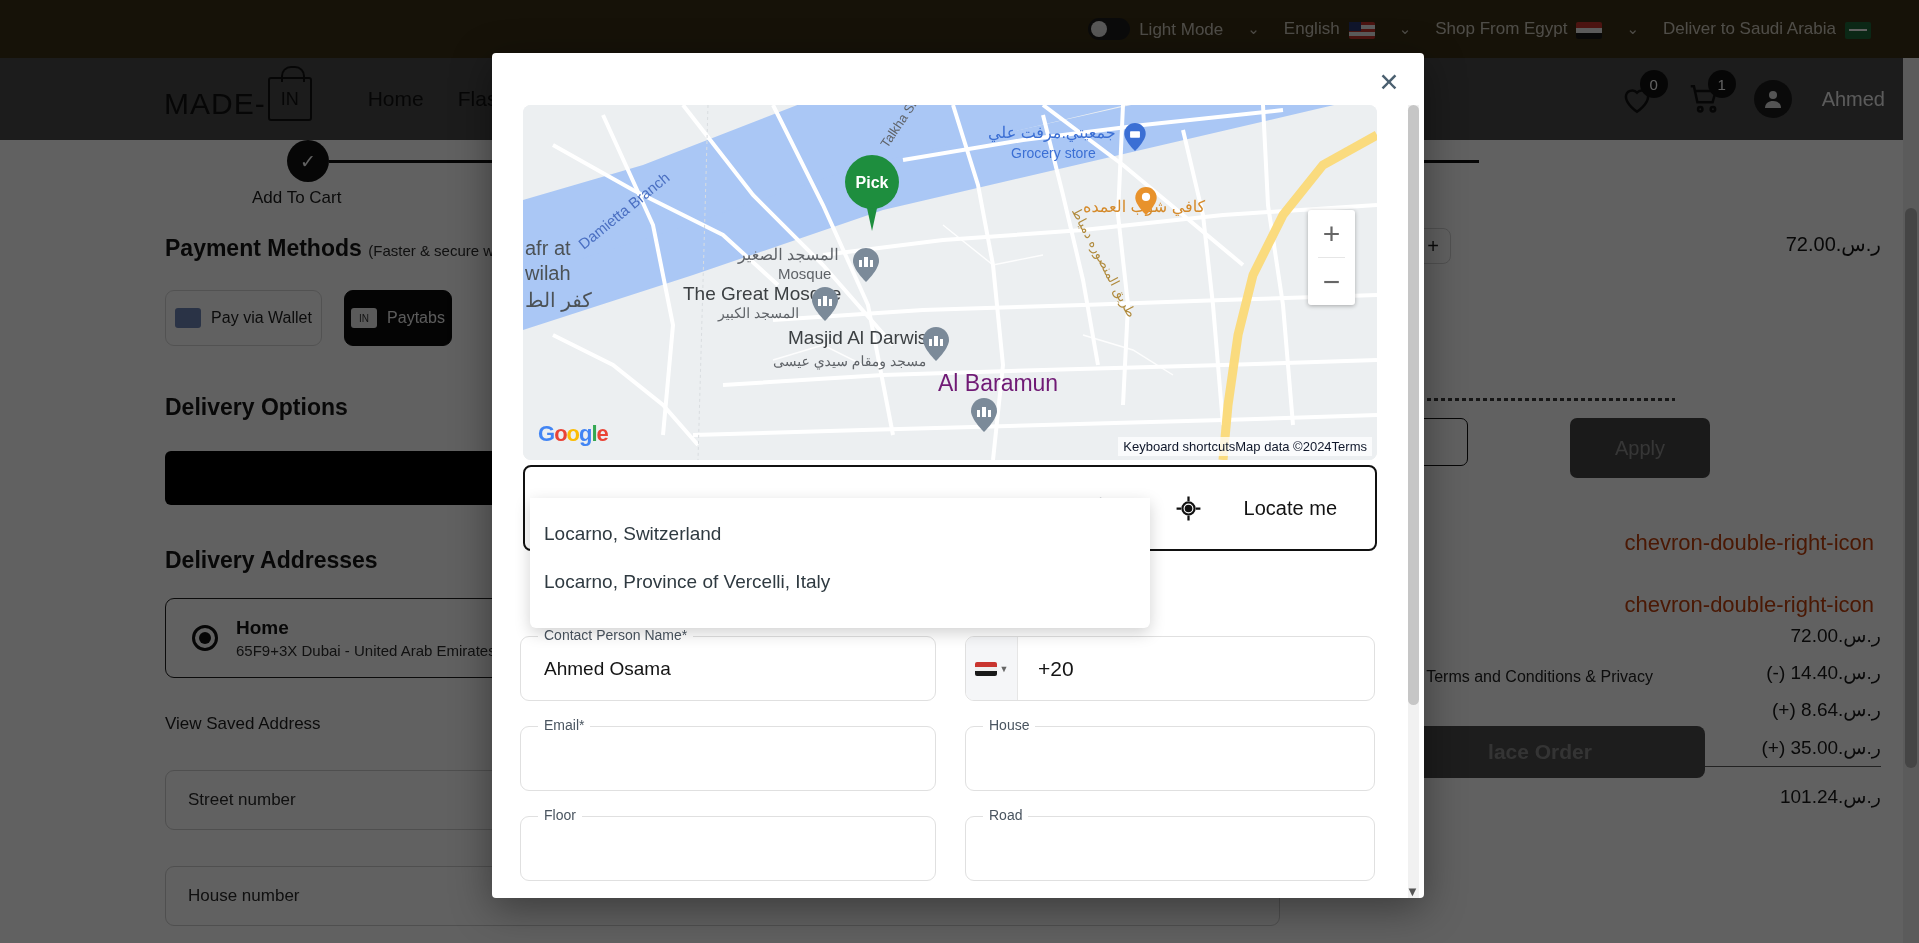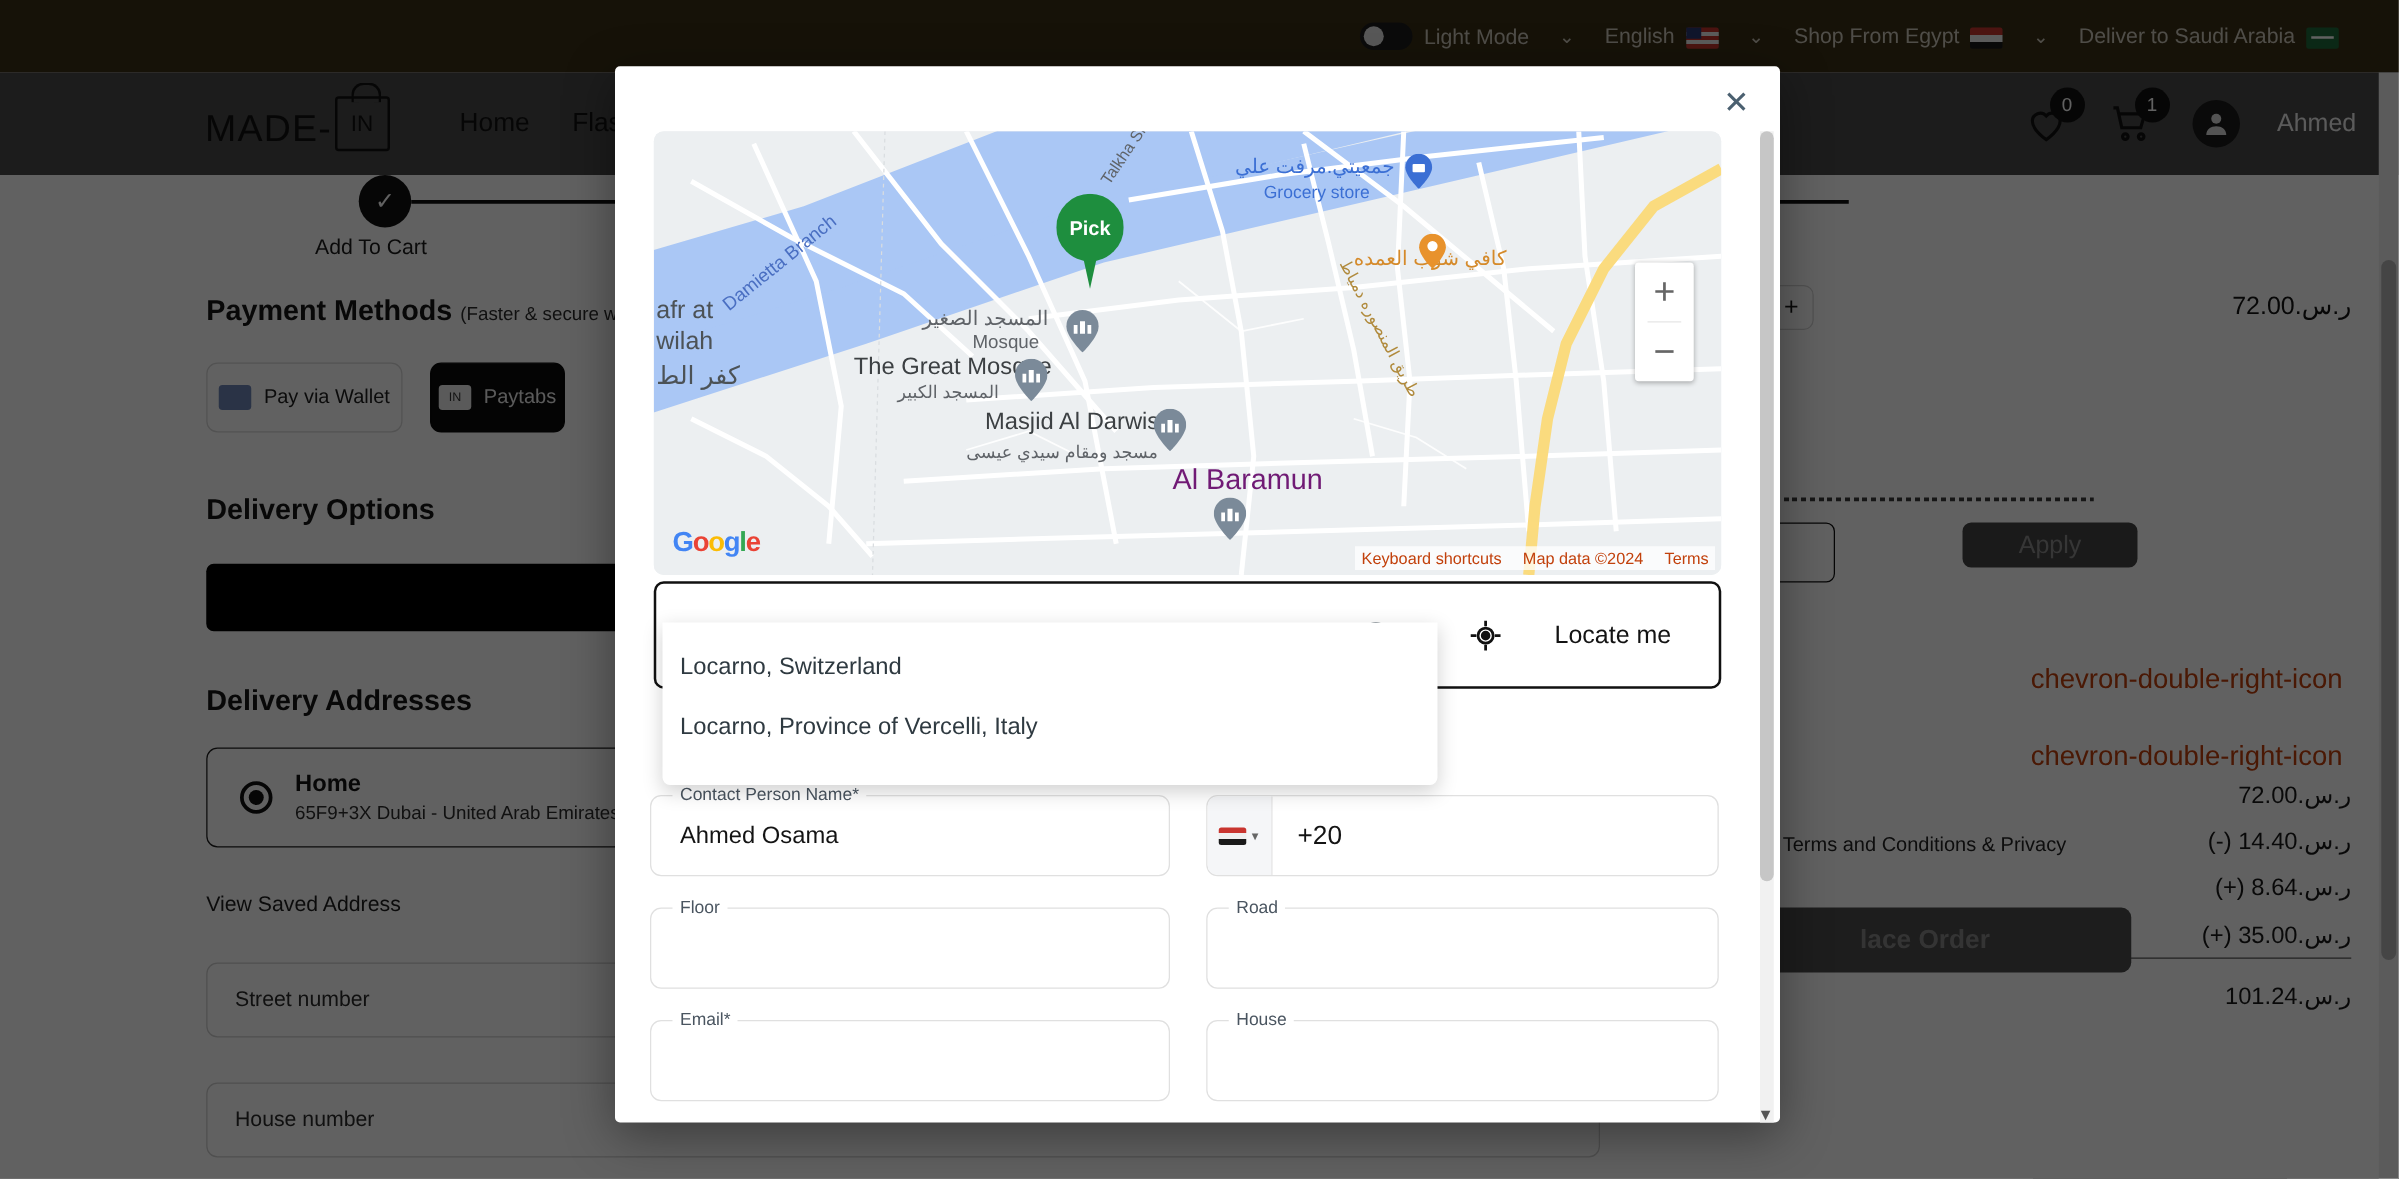--- a/index.html
+++ b/index.html
@@ -90,21 +90,21 @@
   .ghost-input { margin-top:36px; width:1115px; height:60px; border:1px solid #cfcfcf;
     border-radius:9px; display:flex; align-items:center; padding-left:22px; font-size:17px; color:#2b2b2b; }
   .sum-plus { position:absolute; left:1415px; top:228px; width:36px; height:36px;
      border:1px solid #d5d5d5; border-radius:8px; display:flex; align-items:center; justify-content:center;
      font-size:20px; color:#1a1a1a; }
   .price-top { position:absolute; right:38px; top:232px; font-size:20px; color:#141414; }
   .hr-dashed { position:absolute; left:1420px; top:398px; width:255px; height:3px;
      background: repeating-linear-gradient(to right, #3a3a3a 0 4px, transparent 4px 7px); }
   .promo-input { position:absolute; left:1300px; top:418px; width:168px; height:48px;
      border:1px solid #111; border-radius:7px; background:transparent; }
-  .apply-btn { position:absolute; left:1570px; top:418px; width:140px; height:36px;
+  .apply-btn { position:absolute; left:1570px; top:418px; width:140px; height:60px;
      border-radius:7px; background:#464646; color:#8f8f8f; display:flex;
      align-items:center; justify-content:center; font-size:20px; }
   .chev-row { position:absolute; right:45px; font-size:22px; color:#c2410c;margin-top:41px; }
   .sum-line { position:absolute; right:38px; font-size:19px; color:#1a1a1a; }
   .sum-sep { position:absolute; left:1426px; right:38px; height:1px; background:#5a5a5a; }
   .terms { position:absolute; left:1390px; top:668px; font-size:16px; color:#232323; white-space:nowrap; }
   .place-order { position:absolute; left:1375px; top:726px; width:330px; height:52px;
      border-radius:8px; background:#4d4d4d; color:#8a8a8a; display:flex;
      align-items:center; justify-content:center; font-size:21px; font-weight:bold; }
 
@@ -138,22 +138,22 @@
   .poi-pin { position:absolute; width:26px; height:34px; }
   .pick-pin { position:absolute; }
   .gmaps-logo { position:absolute; left:15px; bottom:13px; font-size:22px; font-weight:bold; letter-spacing:-1px; }
   .gm-b { color:#4285f4 } .gm-r { color:#ea4335 } .gm-y { color:#fbbc05 } .gm-g { color:#34a853 }
   .map-ctrl {
     position:absolute; right:22px; top:105px; width:47px; height:95px; background:#fff;
     border-radius:3px; box-shadow:0 1px 4px rgba(0,0,0,.3); display:flex; flex-direction:column;
   }
   .map-ctrl div { flex:1; display:flex; align-items:center; justify-content:center; font-size:30px; color:#666; }
   .map-ctrl .sep { flex:none; height:1px; background:#e6e6e6; margin:0 10px; }
-  .map-attrib { position:absolute; right:5px; bottom:4px; display:flex; gap:17px;
-     font-size:13px; color:#c2410c; background:rgba(255,255,255,.75); padding:2px 5px; }
+  .map-attrib { position:absolute; right:5px; bottom:4px; display:flex; 
+     font-size:13px; color:#0f172a; background:rgba(255,255,255,.75); padding:2px 5px; }
 
   
   .search-box {
     position:absolute; left:31px; top:412px; width:854px; height:86px;
     border:2px solid #111; border-radius:8px; background:#fff; display:flex; align-items:center;
   }
   .search-input {
     flex:1; border:none; outline:none; background:transparent;
     font-size:20px; color:#131313; padding-left:31px; font-family:"Liberation Sans", sans-serif;
   }
@@ -494,44 +494,44 @@
             <span class="caret">▼</span>
           </div>
           <div class="phone-val">+20</div>
         </div>
       </div>
     </div>
 
     <div class="frow">
       <div class="field">
         <div class="field-box"></div>
+        <div class="field-label">
+          <span>Email</span><span class="req">*</span>
+        </div>
+        <div class="field-value"></div>
+      </div>
+      <div class="field small">
+        <div class="field-box"></div>
+        <div class="field-label">House</div>
+        <div class="field-value"></div>
+      </div>
+    </div>
+
+    <div class="frow">
+      <div class="field">
+        <div class="field-box"></div>
         <div class="field-label">Floor</div>
         <div class="field-value"></div>
       </div>
       <div class="field small">
         <div class="field-box"></div>
         <div class="field-label">Road</div>
         <div class="field-value"></div>
       </div>
     </div>
-
-    <div class="frow">
-      <div class="field">
-        <div class="field-box"></div>
-        <div class="field-label">
-          <span>Email</span><span class="req">*</span>
-        </div>
-        <div class="field-value"></div>
-      </div>
-      <div class="field small">
-        <div class="field-box"></div>
-        <div class="field-label">House</div>
-        <div class="field-value"></div>
-      </div>
-    </div>
   </div>
 
   <div class="modal-scroll-track" style="left:1408px; top:105px; position:absolute;">
     <div class="modal-scroll-thumb" style="position:absolute; right:0; top:0;"></div>
   </div>
   <div style="position:absolute; left:1406px; top:884px; font-size:13px; color:#555;">▼</div>
 
 </div>
 
 </body></html>

